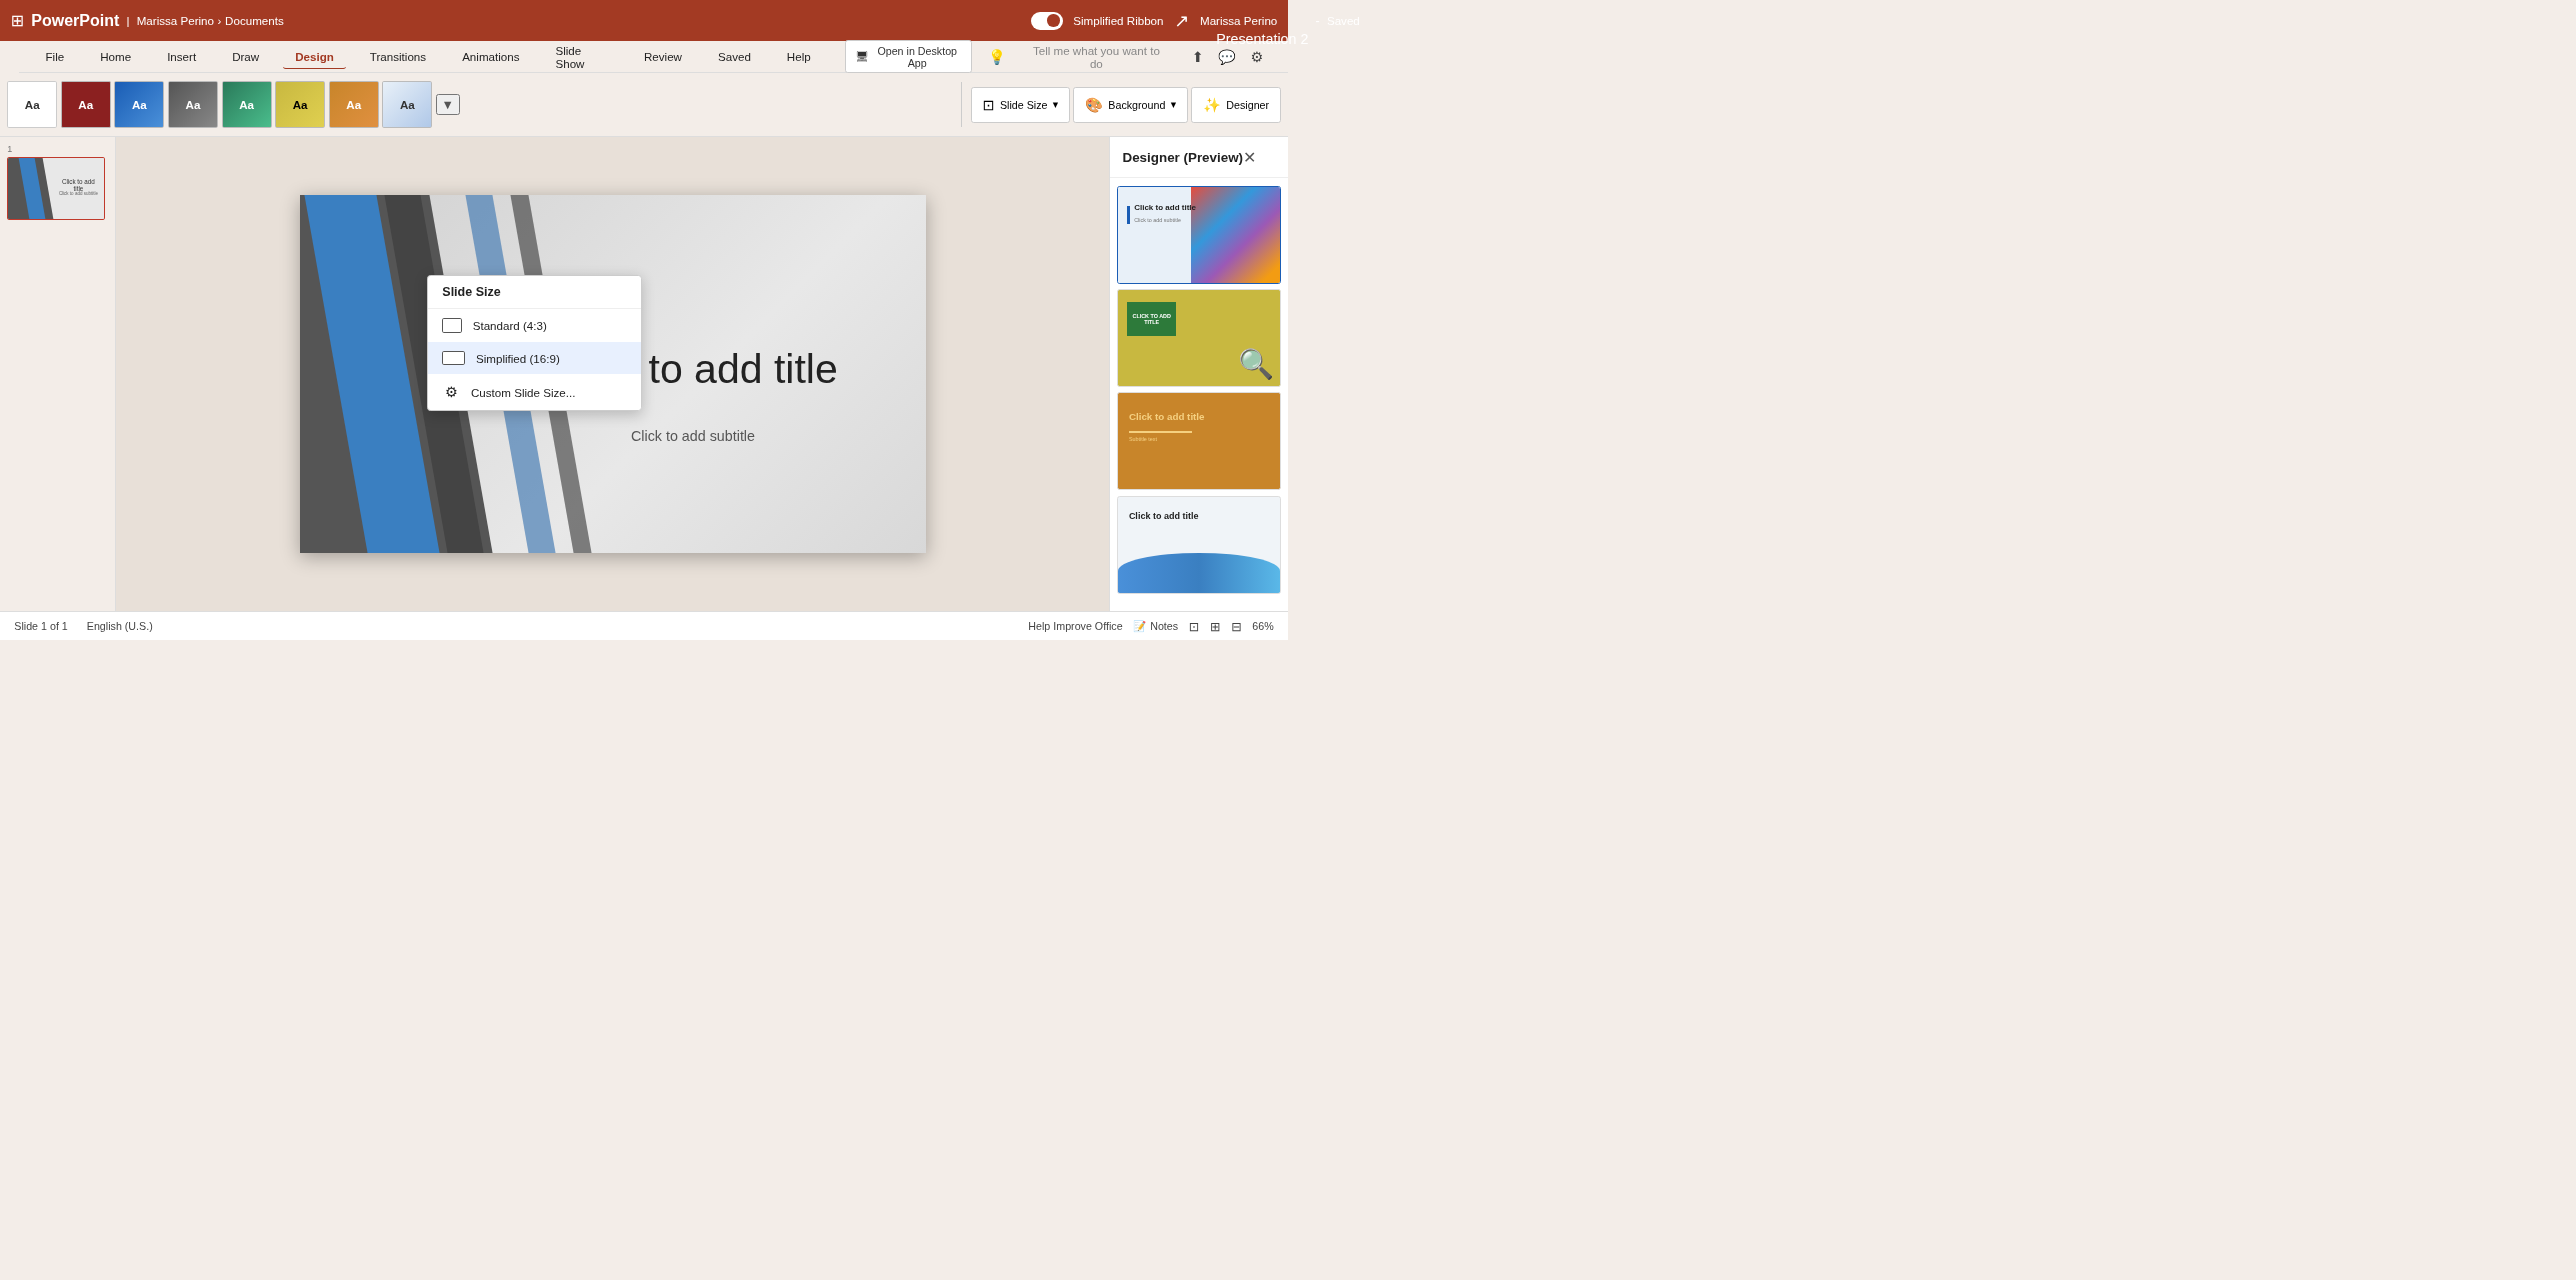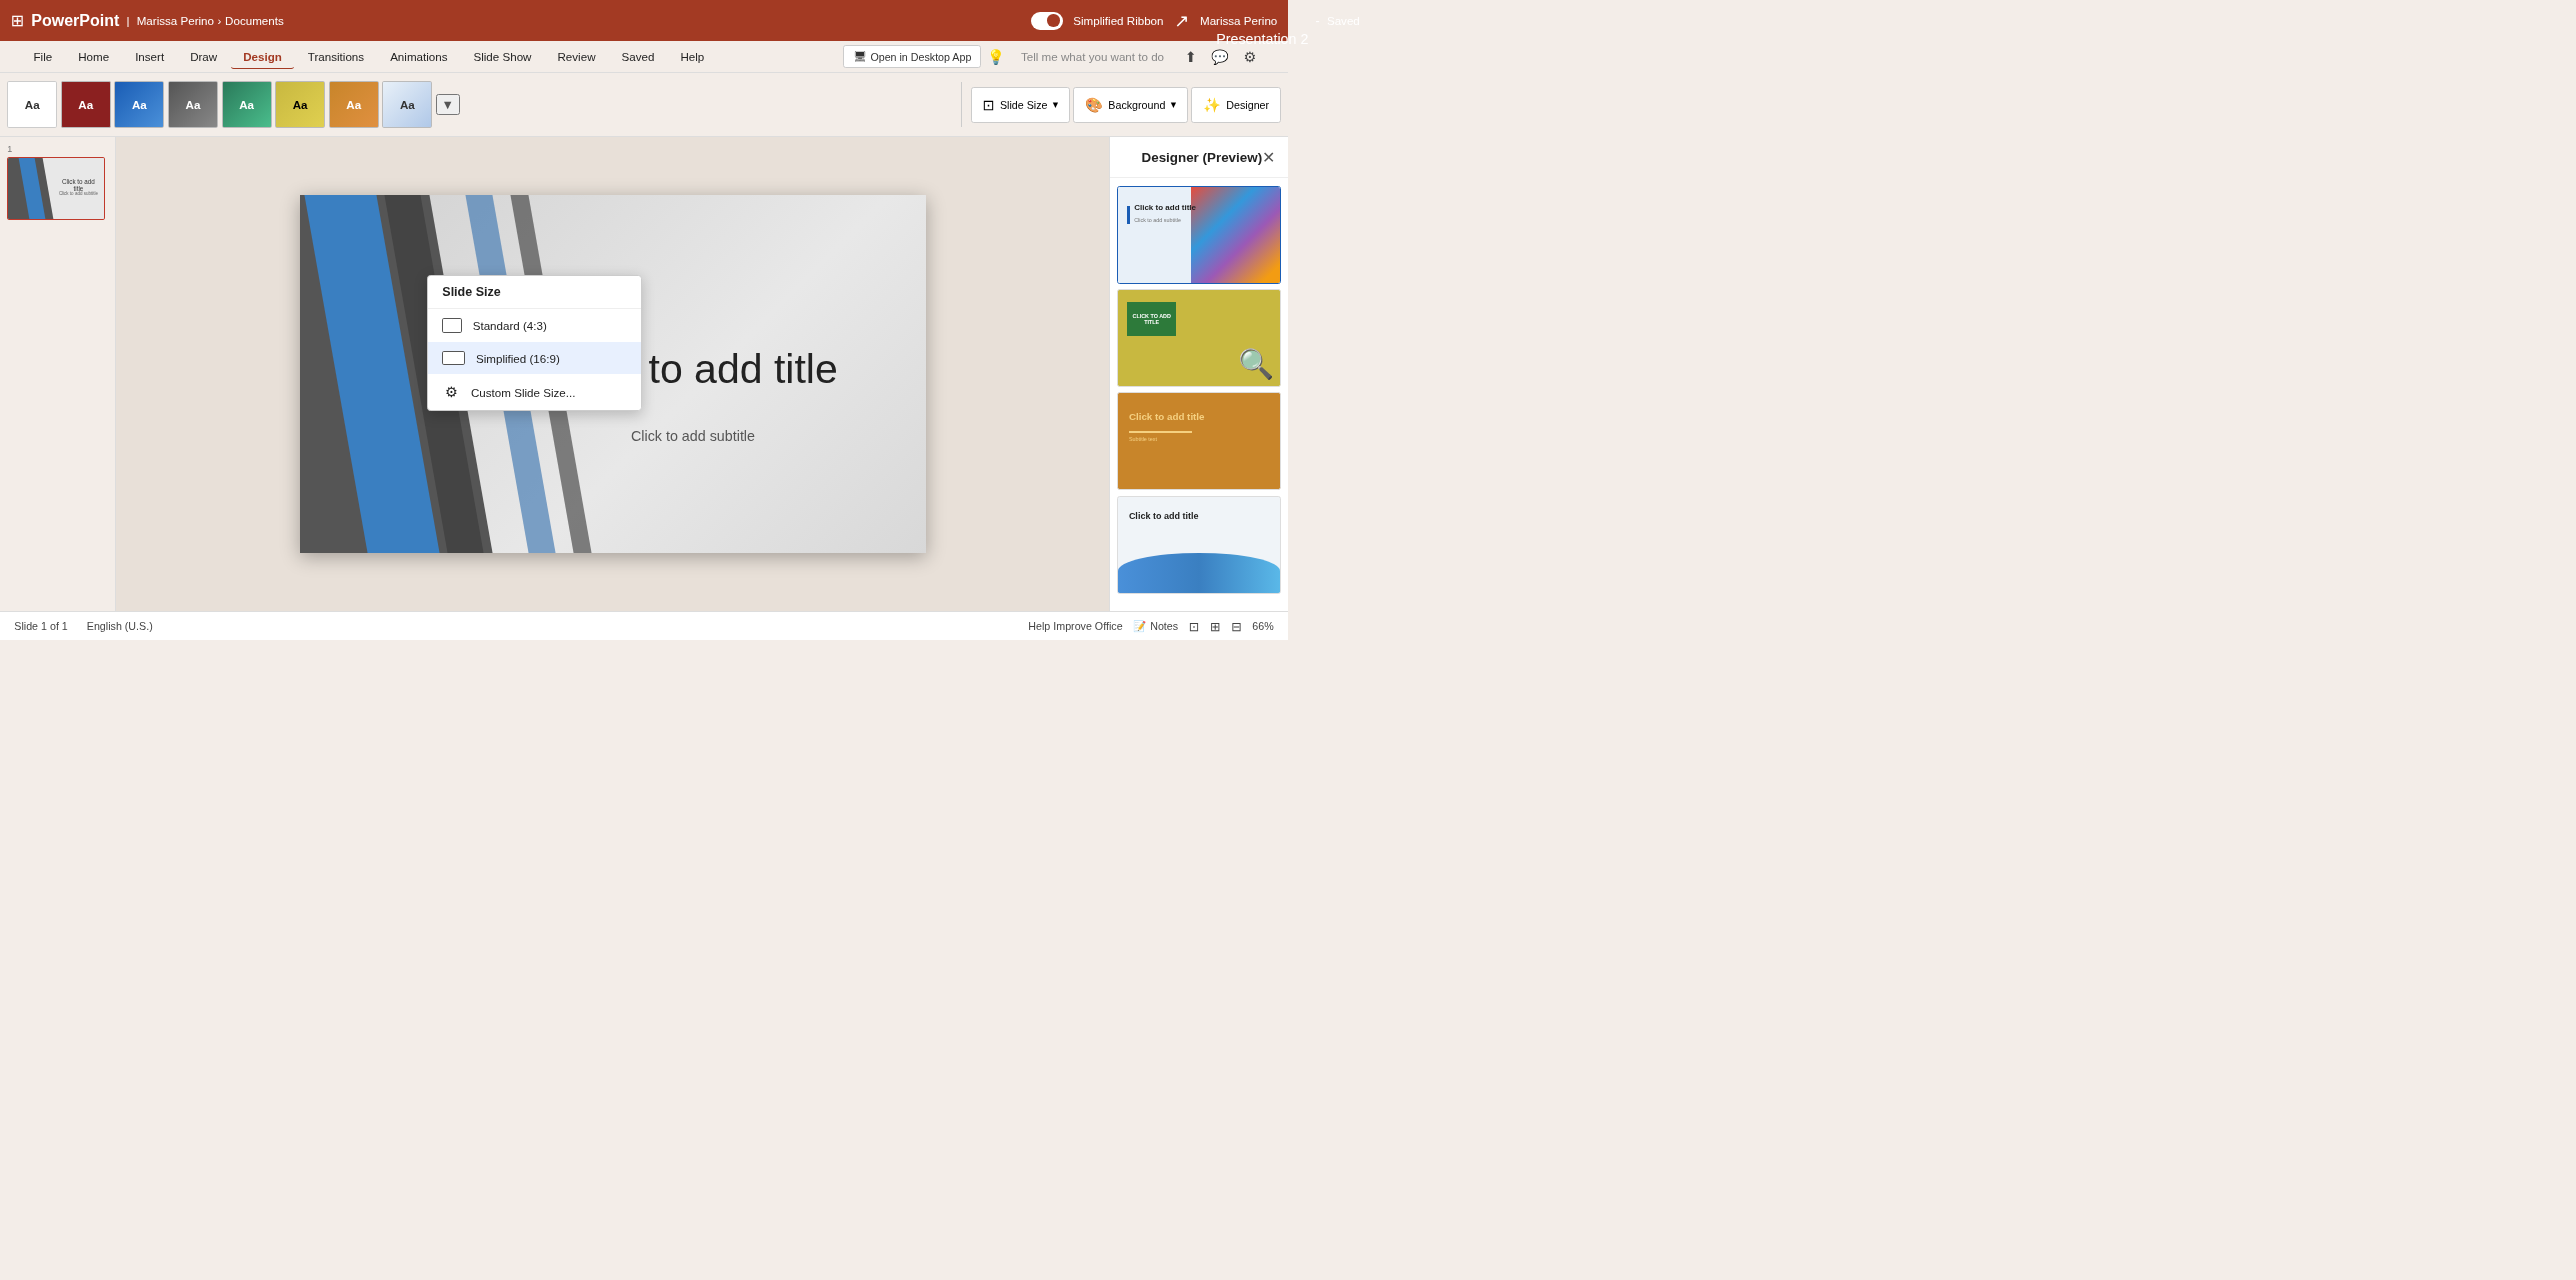--- a/index.html
+++ b/index.html
@@ -31,22 +31,23 @@
     .user-name { font-size: 11.6px; }
     .waffle-icon { font-size: 16px; }
 
     
     .ribbon-tabs {
       background: #f3ede8;
       height: 32px;
       display: flex;
       align-items: center;
       border-bottom: 0.9px solid #ddd;
-      padding: 0 21px;
-      gap: 1px;
+      padding: 0 14px;
+      gap: 11px;
+      margin-left: 19px;
     }
     .ribbon-tab {
       padding: 5.4px 12.5px;
       font-size: 11.6px;
       cursor: pointer;
       border-radius: 2.7px;
       color: #222;
     }
     .ribbon-tab.active {
       color: #a33a23;
@@ -235,21 +236,21 @@
     .designer-panel {
       width: 179px;
       background: white;
       border-left: 0.9px solid #ddd;
       display: flex;
       flex-direction: column;
     }
     .designer-header {
       display: flex;
       align-items: center;
-      justify-content: flex-end;
+      justify-content: flex-start;
       padding: 10.7px 12.5px;
       border-bottom: 0.9px solid #eee;
     }
     .designer-title { font-size: 13.4px; font-weight: 600; color: #222; }
     .designer-close { font-size: 16px; color: #555; cursor: pointer; }
     .designer-templates {
       flex: 1;
       overflow-y: auto;
       padding: 7.2px;
       display: flex;

